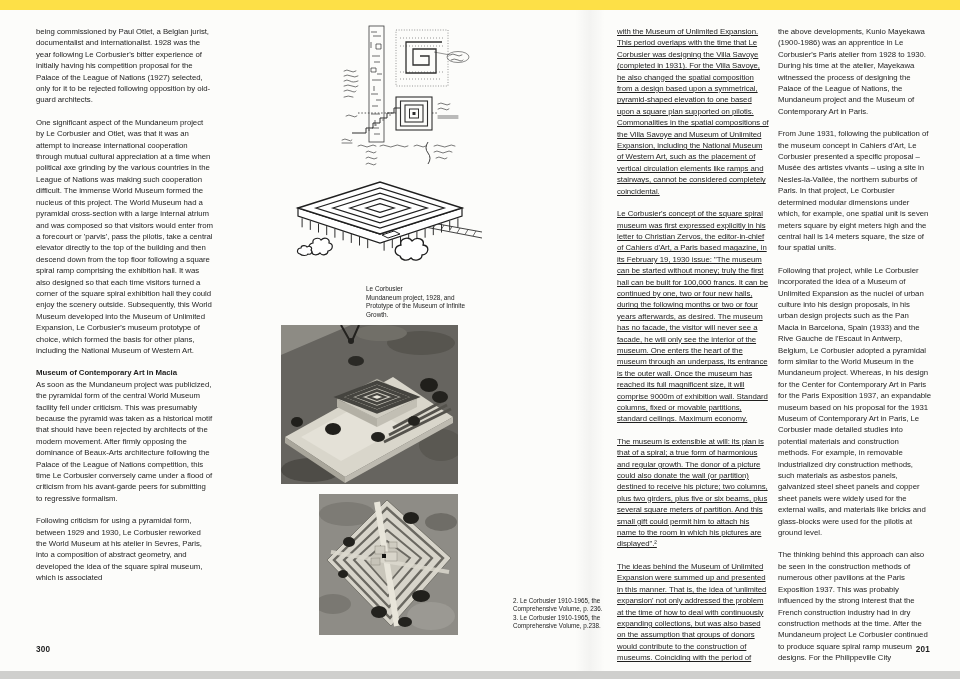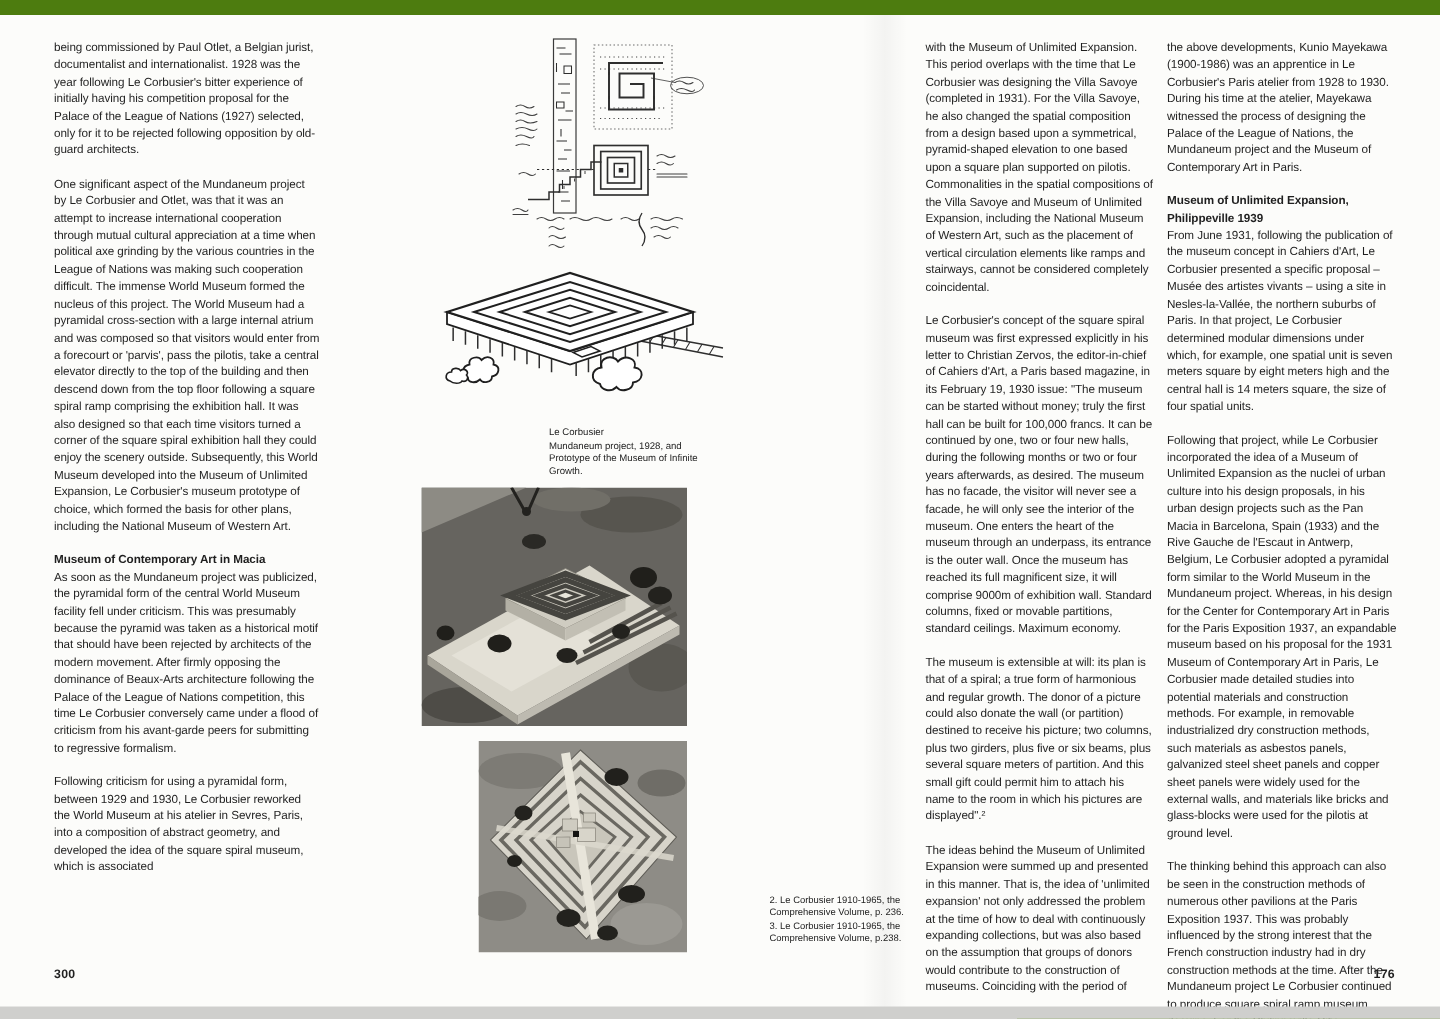--- a/index.html
+++ b/index.html
@@ -1,27 +1,27 @@
 <!DOCTYPE html>
 <html><head>
 <meta charset="utf-8">
 <style>
   html,body{margin:0;padding:0;background:#cfcfcd;}
-  .canvas{position:relative;width:960px;height:679px;background:#4d7c0f;overflow:hidden;
+  .canvas{position:relative;width:960px;height:679px;background:#fde047;overflow:hidden;
           font-family:"Liberation Sans",sans-serif;color:#1f1f1f;}
   .paper{position:absolute;left:0;top:10px;width:960px;height:662px;background:#fcfcfa;}
   .gutter{position:absolute;left:575px;top:10px;width:30px;height:662px;
           background:linear-gradient(to right,rgba(0,0,0,0),rgba(0,0,0,0.035),rgba(0,0,0,0));}
   .band-bottom{position:absolute;left:0;top:671px;width:960px;height:8px;background:#cfcfcd;}
   .col{position:absolute;font-size:7.8px;line-height:11.4px;letter-spacing:-0.05px;}
   .col p{margin:0 0 11px 0;}
   .col .heading{font-weight:bold;margin:0;}
   .preline{white-space:pre-line;}
   .col1{left:36px;top:26px;width:177px;}
-  .col3{left:617px;top:26px;width:153px;}
+  .col3{left:617px;top:26px;width:153px;text-decoration:underline;}
   .col4{left:778px;top:26px;width:153px;}
   .pagenum{position:absolute;top:645px;font-size:8.2px;font-weight:bold;letter-spacing:0.2px;}
   .pagenum.left{left:36px;}
   .pagenum.right{left:900px;width:30px;text-align:right;}
   .caption{position:absolute;left:366px;top:285px;width:112px;font-size:6.4px;line-height:8.5px;color:#222;}
   .footnote{position:absolute;left:513px;top:597px;width:98px;font-size:6.3px;line-height:8.4px;color:#222;}
   .fig{position:absolute;}
   .fig svg{display:block;}
   .hand{stroke:#3f3f3f;stroke-width:.7;fill:none;stroke-linecap:round;}
   .ink{stroke:#2e2e2e;fill:none;}
@@ -182,24 +182,22 @@
 
   <div class="col col3">
     <p>with the Museum of Unlimited Expansion. This period overlaps with the time that Le Corbusier was designing the Villa Savoye (completed in 1931). For the Villa Savoye, he also changed the spatial composition from a design based upon a symmetrical, pyramid-shaped elevation to one based upon a square plan supported on pilotis. Commonalities in the spatial compositions of the Villa Savoye and Museum of Unlimited Expansion, including the National Museum of Western Art, such as the placement of vertical circulation elements like ramps and stairways, cannot be considered completely coincidental.</p>
     <p>Le Corbusier's concept of the square spiral museum was first expressed explicitly in his letter to Christian Zervos, the editor-in-chief of Cahiers d'Art, a Paris based magazine, in its February 19, 1930 issue: "The museum can be started without money; truly the first hall can be built for 100,000 francs. It can be continued by one, two or four new halls, during the following months or two or four years afterwards, as desired. The museum has no facade, the visitor will never see a facade, he will only see the interior of the museum. One enters the heart of the museum through an underpass, its entrance is the outer wall. Once the museum has reached its full magnificent size, it will comprise 9000m of exhibition wall. Standard columns, fixed or movable partitions, standard ceilings. Maximum economy.</p>
     <p>The museum is extensible at will: its plan is that of a spiral; a true form of harmonious and regular growth. The donor of a picture could also donate the wall (or partition) destined to receive his picture; two columns, plus two girders, plus five or six beams, plus several square meters of partition. And this small gift could permit him to attach his name to the room in which his pictures are displayed".²</p>
     <p>The ideas behind the Museum of Unlimited Expansion were summed up and presented in this manner. That is, the idea of 'unlimited expansion' not only addressed the problem at the time of how to deal with continuously expanding collections, but was also based on the assumption that groups of donors would contribute to the construction of museums. Coinciding with the period of</p>
   </div>
 
   <div class="col col4">
     <p>the above developments, Kunio Mayekawa (1900-1986) was an apprentice in Le Corbusier's Paris atelier from 1928 to 1930. During his time at the atelier, Mayekawa witnessed the process of designing the Palace of the League of Nations, the Mundaneum project and the Museum of Contemporary Art in Paris.</p>
-    <p class="heading preline">Museum of Unlimited Expansion,
-Philippeville 1939</p>
     <p>From June 1931, following the publication of the museum concept in Cahiers d'Art, Le Corbusier presented a specific proposal – Musée des artistes vivants – using a site in Nesles-la-Vallée, the northern suburbs of Paris. In that project, Le Corbusier determined modular dimensions under which, for example, one spatial unit is seven meters square by eight meters high and the central hall is 14 meters square, the size of four spatial units.</p>
     <p>Following that project, while Le Corbusier incorporated the idea of a Museum of Unlimited Expansion as the nuclei of urban culture into his design proposals, in his urban design projects such as the Pan Macia in Barcelona, Spain (1933) and the Rive Gauche de l'Escaut in Antwerp, Belgium, Le Corbusier adopted a pyramidal form similar to the World Museum in the Mundaneum project. Whereas, in his design for the Center for Contemporary Art in Paris for the Paris Exposition 1937, an expandable museum based on his proposal for the 1931 Museum of Contemporary Art in Paris, Le Corbusier made detailed studies into potential materials and construction methods. For example, in removable industrialized dry construction methods, such materials as asbestos panels, galvanized steel sheet panels and copper sheet panels were widely used for the external walls, and materials like bricks and glass-blocks were used for the pilotis at ground level.</p>
     <p>The thinking behind this approach can also be seen in the construction methods of numerous other pavilions at the Paris Exposition 1937. This was probably influenced by the strong interest that the French construction industry had in dry construction methods at the time. After the Mundaneum project Le Corbusier continued to produce square spiral ramp museum designs. For the Philippeville City</p>
   </div>
 
   <div class="pagenum left">300</div>
-  <div class="pagenum right">176</div>
+  <div class="pagenum right">201</div>
 
   <div class="band-bottom"></div>
 </div>
 
 </body></html>

